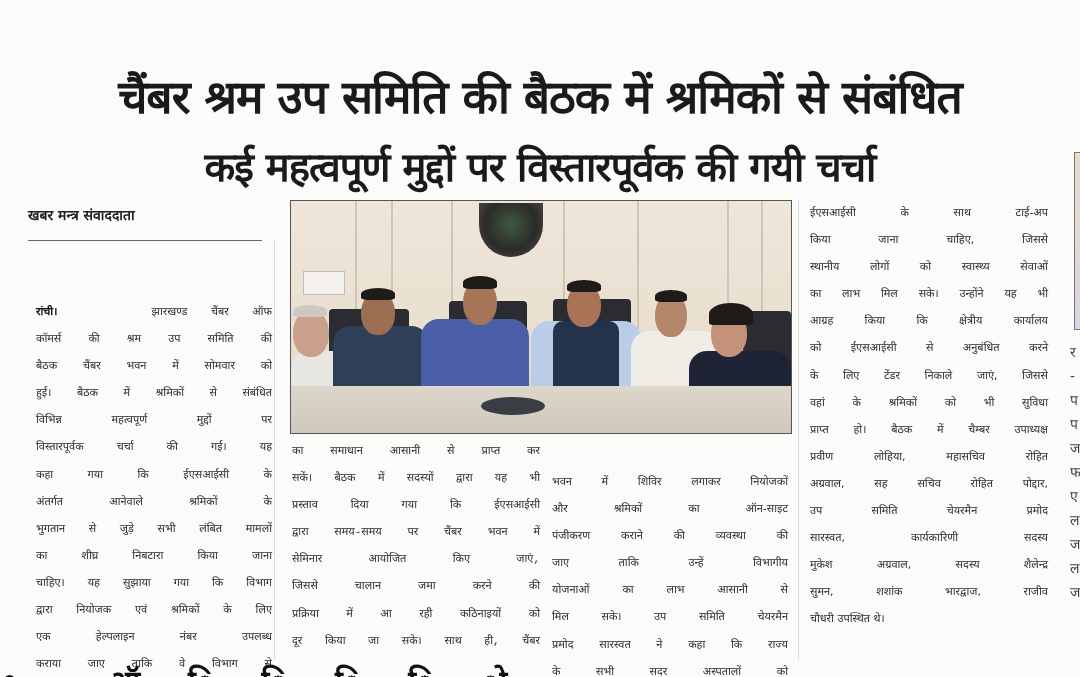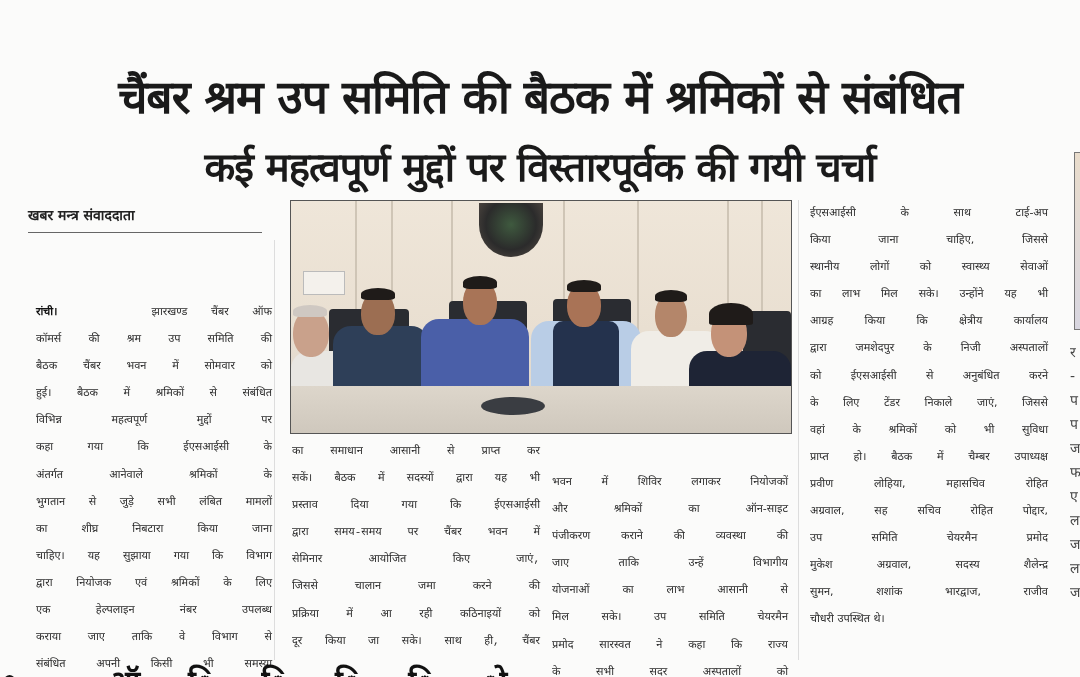--- a/index.html
+++ b/index.html
@@ -12,21 +12,21 @@
     position:absolute; left:0; width:1080px; text-align:center;
     font-family: "DejaVu Sans", "Liberation Sans", sans-serif;
     font-weight:bold; color:#1a1a1a; letter-spacing:-1px;
     white-space:nowrap;
   }
   .headline.l1 { top:30px; font-size:46px; line-height:72px; }
   .headline.l2 { top:104px; font-size:40px; line-height:72px; }
   .byline {
     position:absolute; left:28px; top:205px; width:234px;
     font-size:14px; font-weight:bold; color:#222;
-    border-bottom:1.5px solid #666; padding-bottom:8px;
+    border-bottom:1.5px solid #666; padding-bottom:16px;
   }
   .col {
     position:absolute; font-size:11px; line-height:27.1px; color:#2a2a2a;
     text-align:justify; text-align-last:justify;
   }
   .col .line { display:block; white-space:nowrap; text-align-last:justify; text-align:justify; }
   .col1 { left:36px; top:250px; width:236px;margin-top:48px; }
   .col2 { left:292px; top:438px; width:248px;font-family:Liberation Mono, monospace; }
   .col3 { left:552px; top:423px; width:236px;margin-top:45px; }
   .col4 { left:810px; top:199px; width:238px; }
@@ -73,20 +73,21 @@
 <h1 class="headline l2">कई  महत्वपूर्ण मुद्दों पर विस्तारपूर्वक की गयी चर्चा</h1>
 
 <div class="byline">खबर मन्त्र संवाददाता</div>
 
 <div class="col col1">
   <span class="line"><span class="dateline">रांची।</span>&nbsp;&nbsp;&nbsp;&nbsp;<span>झारखण्ड चैंबर ऑफ</span></span>
   <span class="line">कॉमर्स की श्रम उप समिति की</span>
   <span class="line">बैठक चैंबर भवन में सोमवार को</span>
   <span class="line">हुई। बैठक में श्रमिकों से संबंधित</span>
   <span class="line">विभिन्न महत्वपूर्ण मुद्दों पर</span>
+  <span class="line">विस्तारपूर्वक चर्चा की गई। यह</span>
   <span class="line">कहा गया कि ईएसआईसी के</span>
   <span class="line">अंतर्गत आनेवाले श्रमिकों के</span>
   <span class="line">भुगतान से जुड़े सभी लंबित मामलों</span>
   <span class="line">का शीघ्र निबटारा किया जाना</span>
   <span class="line">चाहिए। यह सुझाया गया कि विभाग</span>
   <span class="line">द्वारा नियोजक एवं श्रमिकों के लिए</span>
   <span class="line">एक हेल्पलाइन नंबर उपलब्ध</span>
   <span class="line">कराया जाए ताकि वे विभाग से</span>
   <span class="line">संबंधित अपनी किसी भी समस्या</span>
 </div>
@@ -169,28 +170,28 @@
   <span class="line">प्रमोद सारस्वत ने कहा कि राज्य</span>
   <span class="line">के सभी सदर अस्पतालों को</span>
 </div>
 
 <div class="col col4">
   <span class="line">ईएसआईसी के साथ टाई-अप</span>
   <span class="line">किया जाना चाहिए, जिससे</span>
   <span class="line">स्थानीय लोगों को स्वास्थ्य सेवाओं</span>
   <span class="line">का लाभ मिल सके। उन्होंने यह भी</span>
   <span class="line">आग्रह किया कि क्षेत्रीय कार्यालय</span>
-  <span class="line">द्वारा जमशेदपुर के निजी अस्पतालों</span>
   <span class="line">को ईएसआईसी से अनुबंधित करने</span>
   <span class="line">के लिए टेंडर निकाले जाएं, जिससे</span>
   <span class="line">वहां के श्रमिकों को भी सुविधा</span>
   <span class="line">प्राप्त हो। बैठक में चैम्बर उपाध्यक्ष</span>
   <span class="line">प्रवीण लोहिया, महासचिव रोहित</span>
   <span class="line">अग्रवाल, सह सचिव रोहित पोद्दार,</span>
   <span class="line">उप समिति चेयरमैन प्रमोद</span>
+  <span class="line">सारस्वत, कार्यकारिणी सदस्य</span>
   <span class="line">मुकेश अग्रवाल, सदस्य शैलेन्द्र</span>
   <span class="line">सुमन, शशांक भारद्वाज, राजीव</span>
   <span class="line" style="text-align-last:left">चौधरी उपस्थित थे।</span>
 </div>
 
 <div class="divider" style="left:274px;top:240px;height:420px"></div>
 <div class="divider" style="left:798px;top:200px;height:460px"></div>
 
 <div class="right-edge"></div>
 <div class="edge-text" style="top:340px;line-height:24px">

